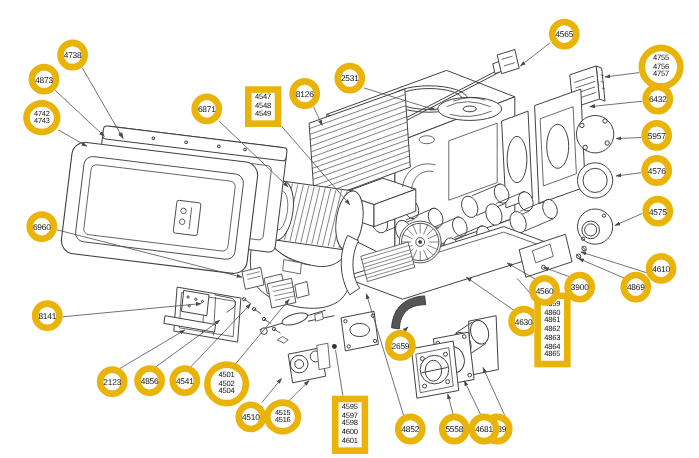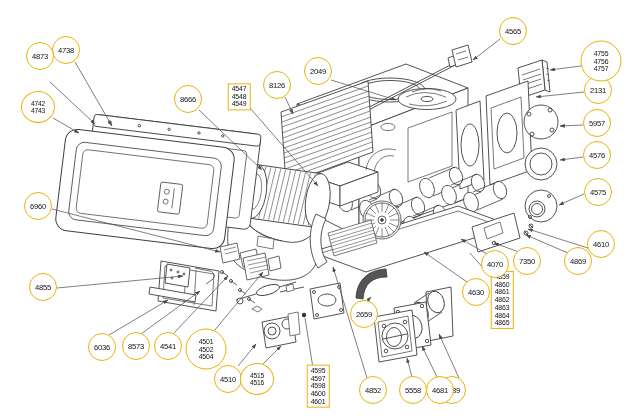--- a/index.html
+++ b/index.html
@@ -1,20 +1,20 @@
 <!DOCTYPE html>
 <html><head>
 <meta charset="utf-8">
 <style>
   html,body{margin:0;padding:0;background:#fff;}
   .stage{position:relative;width:635px;height:416px;background:#ffffff;overflow:hidden;
          font-family:"Liberation Sans",sans-serif;}
   .stage svg{position:absolute;left:0;top:0;}
   .co{position:absolute;transform:translate(-50%,-50%);display:flex;align-items:center;justify-content:center;
-      text-align:center;background:#fff;border:1px solid #eab308;color:#111;white-space:pre-line;
+      text-align:center;background:#fff;border:6px solid #eab308;color:#111;white-space:pre-line;
       box-sizing:border-box;letter-spacing:-0.2px;}
   .ci{border-radius:50%;}
   .s1{width:28px;height:28px;font-size:7.6px;}
   .s2{width:34px;height:32px;font-size:6.7px;line-height:1.1;}
   .s3{width:41px;height:41px;font-size:6.9px;line-height:1.12;}
   .bx{padding:1px 3px;font-size:6.9px;line-height:1.12;}
 </style>
 </head>
 <body>
 
@@ -298,27 +298,27 @@
       <line x1="581" y1="66" x2="550" y2="70" marker-end="url(#arr)"></line>
       <line x1="500" y1="39" x2="473" y2="60" marker-end="url(#arr)"></line>
       <line x1="331" y1="80" x2="396" y2="100" marker-end="url(#arr)"></line>
       <line x1="285" y1="97" x2="293" y2="114" marker-end="url(#arr)"></line>
       <line x1="199" y1="110" x2="262" y2="170" marker-end="url(#arr)"></line>
       <line x1="250" y1="108" x2="318" y2="186" marker-end="url(#arr)"></line>
     </g>
   </svg>
 
   <div class="co ci s1" style="left:66px;top:50px">4738</div>
-  <div class="co ci s1" style="left:40px;top:56px">4873</div>
+  <div class="co ci s1" style="left:40px;top:72px">4873</div>
   <div class="co ci s2" style="left:38px;top:107px">4742
 4743</div>
   <div class="co ci s1" style="left:38px;top:206px">6960</div>
-  <div class="co ci s1" style="left:43px;top:287px">4855</div>
-  <div class="co ci s1" style="left:102px;top:347px">6036</div>
-  <div class="co ci s1" style="left:136px;top:346px">8573</div>
+  <div class="co ci s1" style="left:43px;top:287px">8141</div>
+  <div class="co ci s1" style="left:102px;top:347px">2123</div>
+  <div class="co ci s1" style="left:136px;top:346px">4856</div>
   <div class="co ci s1" style="left:168px;top:346px">4541</div>
   <div class="co ci s3" style="left:206px;top:349px">4501
 4502
 4504</div>
   <div class="co ci s1" style="left:228px;top:379px">4510</div>
   <div class="co ci s2" style="left:257px;top:379px">4515
 4516</div>
   <div class="co bx" style="left:318px;top:386px">4595
 4597
 4598
@@ -330,32 +330,32 @@
   <div class="co ci s1" style="left:440px;top:390px">4681</div>
   <div class="co ci s1" style="left:364px;top:314px">2659</div>
   <div class="co ci s1" style="left:476px;top:292px">4630</div>
   <div class="co bx" style="left:502px;top:300px">4859
 4860
 4861
 4862
 4863
 4864
 4865</div>
-  <div class="co ci s1" style="left:495px;top:264px">4070</div>
-  <div class="co ci s1" style="left:527px;top:261px">7350</div>
+  <div class="co ci s1" style="left:495px;top:264px">4560</div>
+  <div class="co ci s1" style="left:527px;top:261px">3900</div>
   <div class="co ci s1" style="left:578px;top:261px">4869</div>
   <div class="co ci s1" style="left:601px;top:244px">4610</div>
   <div class="co ci s1" style="left:598px;top:192px">4575</div>
   <div class="co ci s1" style="left:597px;top:155px">4576</div>
   <div class="co ci s1" style="left:597px;top:123px">5957</div>
-  <div class="co ci s1" style="left:598px;top:90px">2131</div>
+  <div class="co ci s1" style="left:598px;top:90px">6432</div>
   <div class="co ci s3" style="left:601px;top:61px">4755
 4756
 4757</div>
   <div class="co ci s1" style="left:513px;top:31px">4565</div>
-  <div class="co ci s1" style="left:318px;top:71px">2049</div>
+  <div class="co ci s1" style="left:318px;top:71px">2531</div>
   <div class="co ci s1" style="left:277px;top:85px">8126</div>
-  <div class="co ci s1" style="left:188px;top:99px">8666</div>
+  <div class="co ci s1" style="left:188px;top:99px">6871</div>
   <div class="co bx" style="left:239px;top:97px">4547
 4548
 4549</div>
 
 </div>
 
 </body></html>

